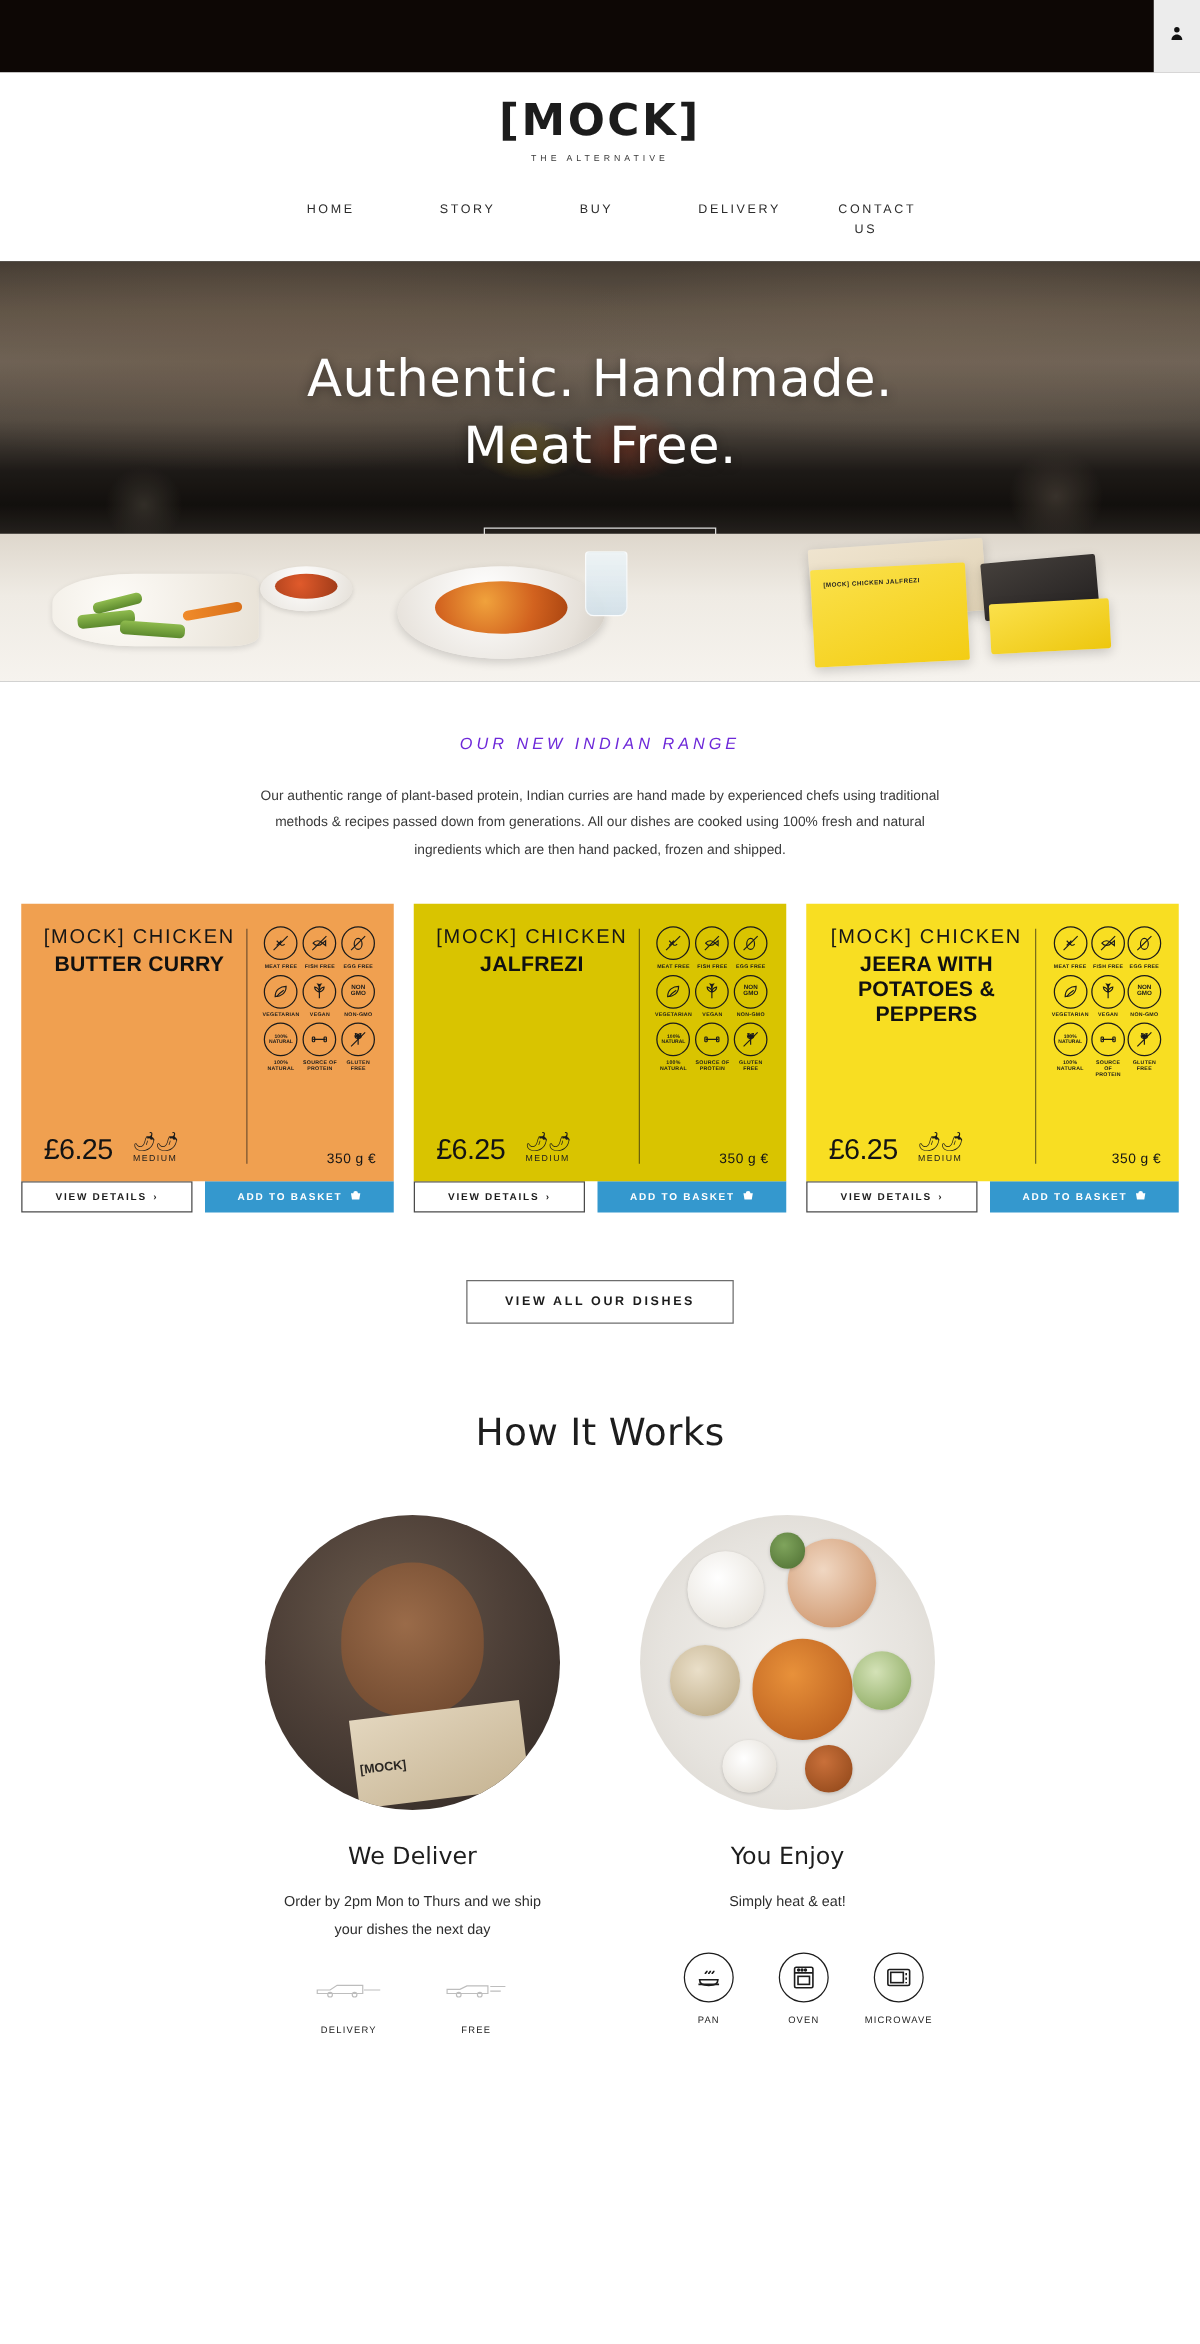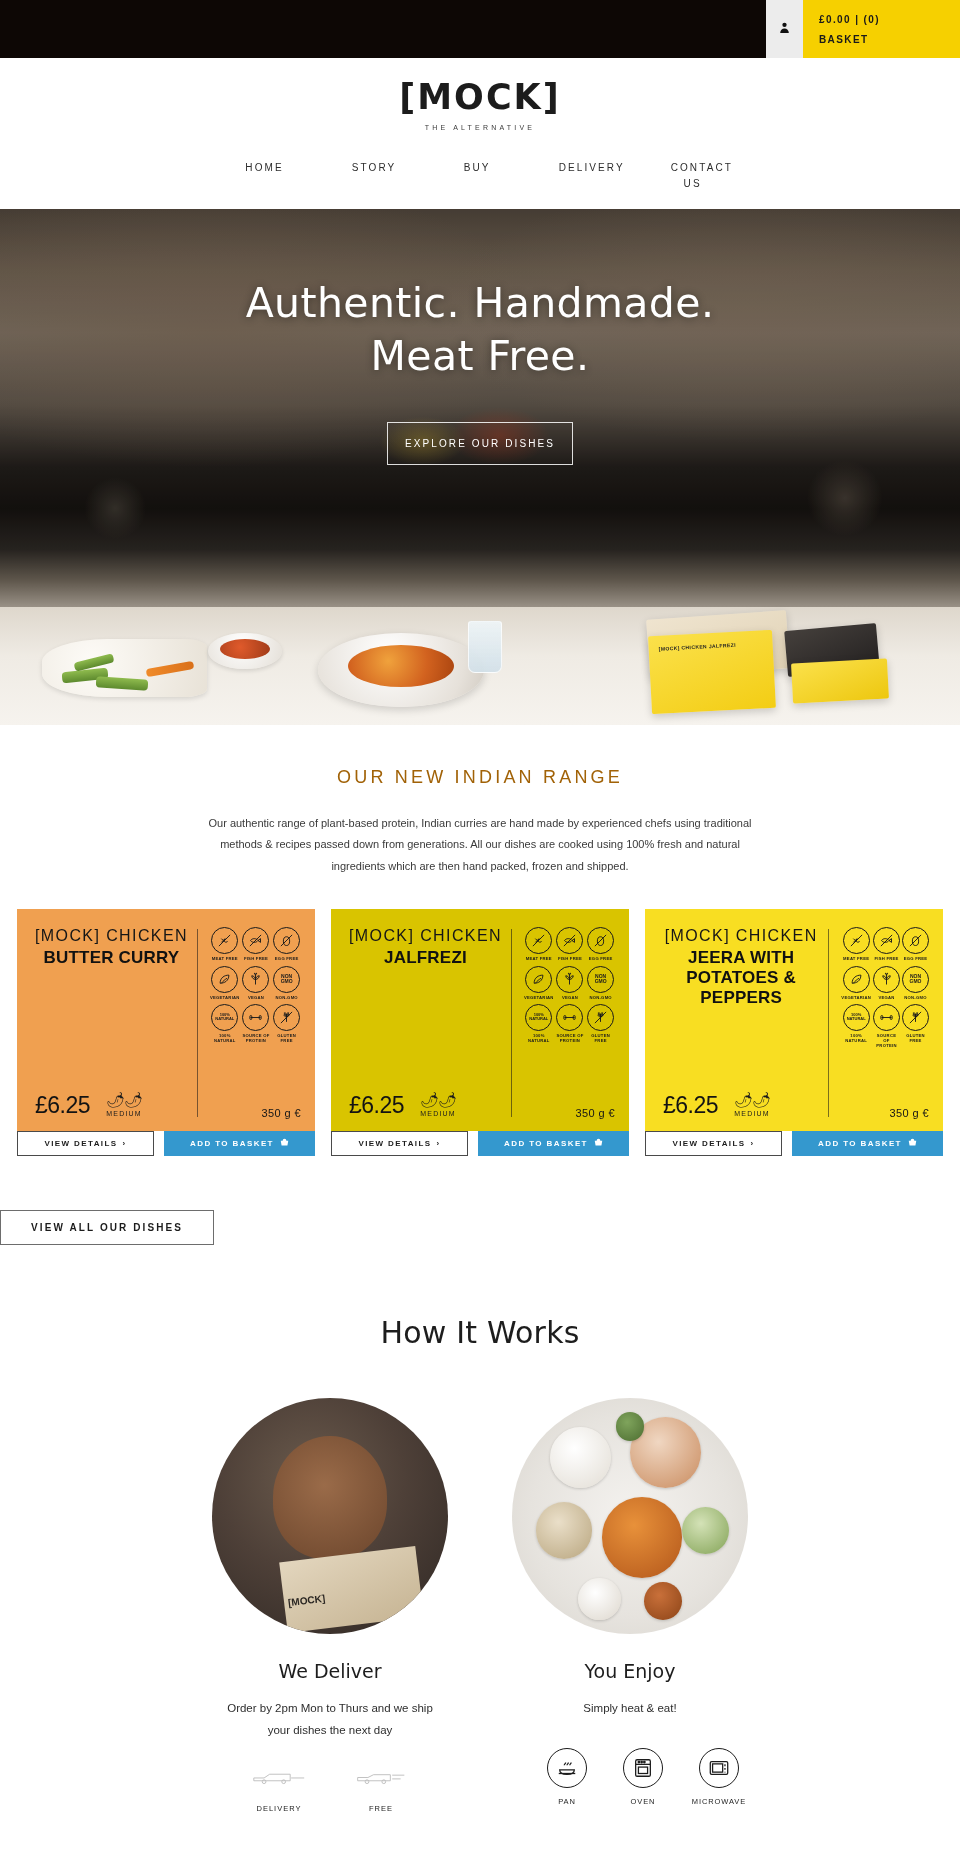--- a/index.html
+++ b/index.html
@@ -82,21 +82,21 @@
     text-align: center;
     padding: 0 26px;
     line-height: 1.55;
     cursor: pointer;
     max-width: 96px;
   }
 
   
   .hero {
     position: relative;
-    height: 516px;
+    height: 336px;
     overflow: hidden;
     background: #404040;
   }
   .hero-bg {
     position: absolute; inset: 0;
     background:
       radial-gradient(ellipse 50% 40% at 22% 22%, rgba(120,100,82,.55), transparent 70%),
       radial-gradient(ellipse 46% 36% at 78% 20%, rgba(128,110,92,.5), transparent 70%),
       linear-gradient(180deg,
         #4e443a 0%, #6c5f50 12%, #7d7062 24%,
@@ -229,24 +229,25 @@
     font-size: 5px; font-weight: bold; letter-spacing: .4px; color: #222;
     line-height: 1.5;
   }
 
   
   .range {
     padding: 42px 0 0 0;
     text-align: center;
   }
   .range-title {
-    font-size: 18px;
+    font-size: 13px;
     letter-spacing: 3.2px;
-    color: #a16207;
+    color: #6d28d9;
     font-weight: normal;
+    font-style: italic;
   }
   .range-desc {
     margin: 25px auto 0;
     width: 570px;
     font-size: 11px;
     line-height: 1.95;
     color: #3a3a3a;
     text-align: center;
   }
 
@@ -368,21 +369,21 @@
     font-size: 8px;
     font-weight: bold;
     letter-spacing: 1.4px;
     display: flex; align-items: center; justify-content: center;
     gap: 6px;
     cursor: pointer;
     border: none;
   }
   .btn-basket svg { width: 9px; height: 9px; fill: #fff; }
 
-  .view-all-wrap { text-align: left; padding: 54px 0 0 0; }
+  .view-all-wrap { text-align: center; padding: 54px 0 0 0; }
   .btn-viewall {
     display: inline-block;
     border: 1px solid #6d6d6d;
     background: #fff;
     padding: 11px 30px;
     font-size: 10px;
     font-weight: bold;
     letter-spacing: 2.1px;
     color: #1c1c1c;
     cursor: pointer;
@@ -499,24 +500,20 @@
 <body>
 
 <div class="topbar">
   <div class="account-btn">
     <span>
       <svg viewBox="0 0 24 24">
           <circle cx="12" cy="7" r="4"></circle>
           <path d="M4 22c0-4.4 3.6-8 8-8s8 3.6 8 8z"></path>
         </svg>
     </span>
-  </div>
-  <div class="basket-btn">
-    <div class="basket-total">£0.00 | (0)</div>
-    <div class="basket-word">BASKET</div>
   </div>
 </div>
 
 <div class="header">
   <div class="logo-wrap">
     <div class="logo-mark">[MOCK]</div>
     <div class="logo-tag">THE ALTERNATIVE</div>
   </div>
 
   <div class="nav">

